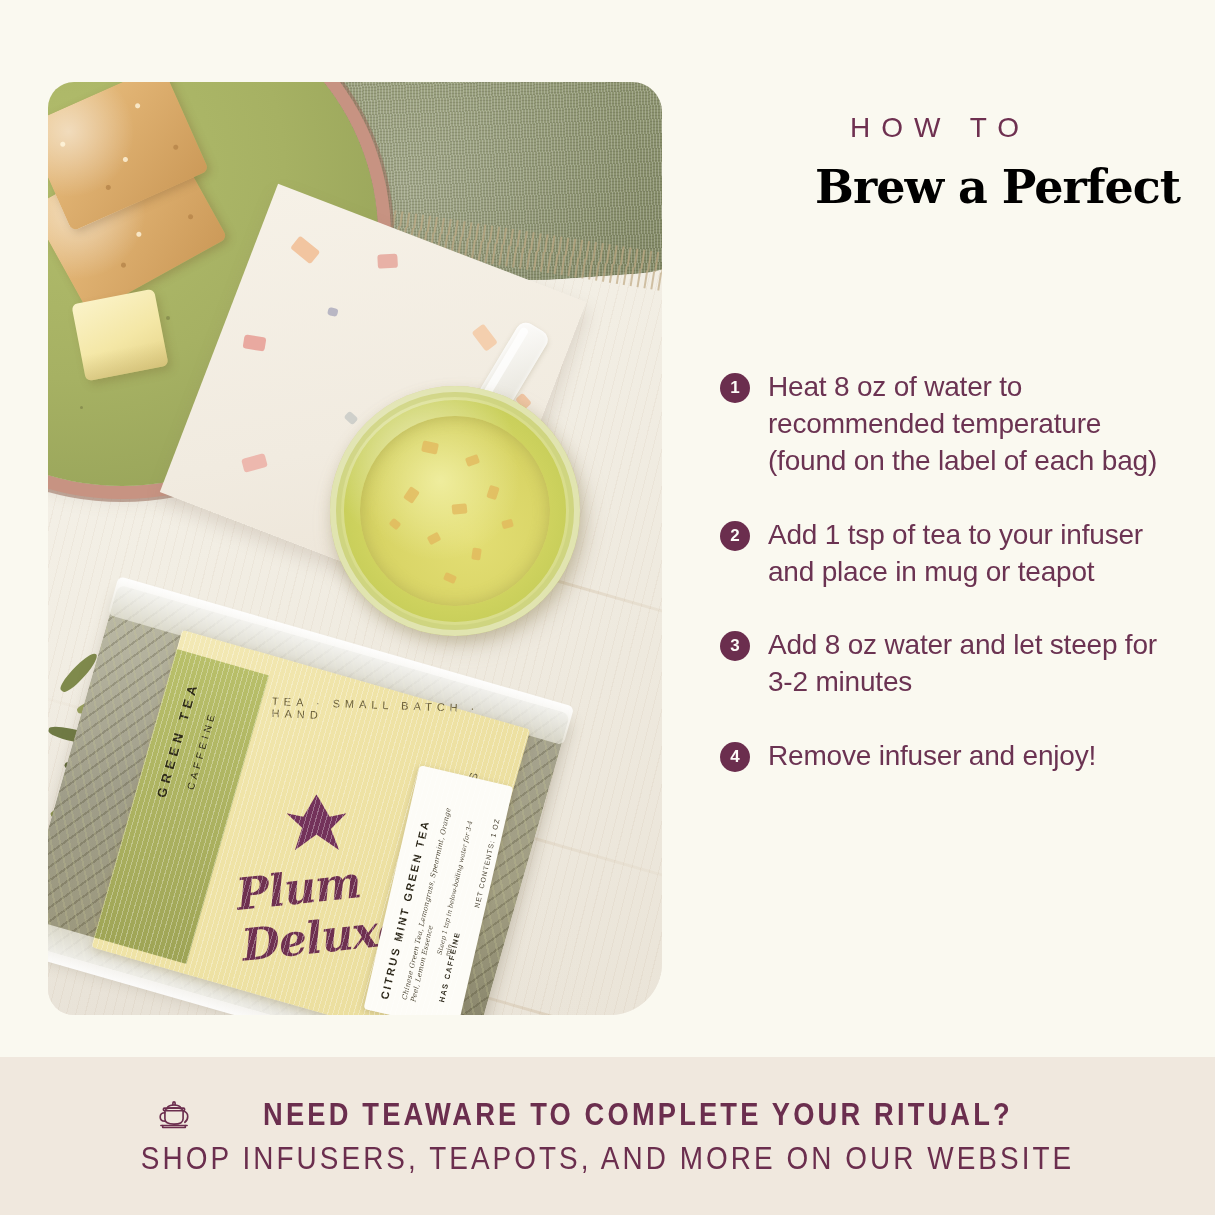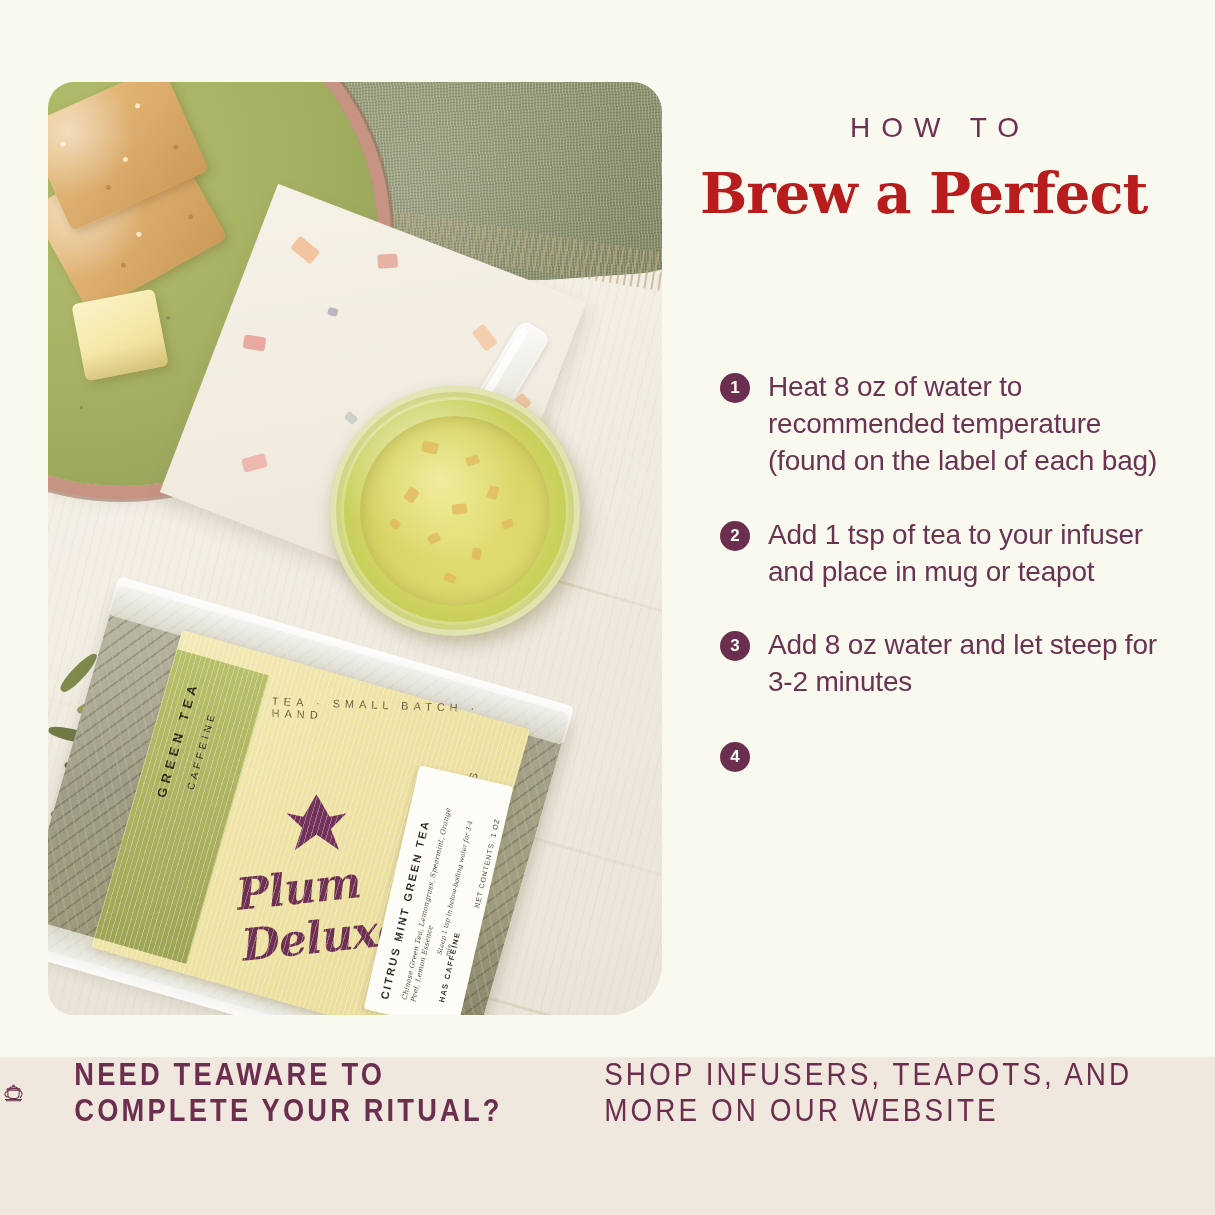--- a/index.html
+++ b/index.html
@@ -273,44 +273,44 @@
   .content{
     position:absolute; left:700px; top:0; width:500px; height:1057px;
   }
   .eyebrow{
     position:absolute; left:0; top:112px; width:480px;
     text-align:center; font-size:28px; font-weight:300;
     letter-spacing:11px; color:#6e3050;
   }
   .headline{
     position:absolute; left:0; top:162px; width:480px;
-    text-align:left;
+    text-align:right;
     font-family:"DejaVu Serif", serif; font-weight:700;
-    font-size:56px; line-height:1.12; color:#b91c1c;
+    font-size:46px; line-height:1.12; color:#000000;
     letter-spacing:-1px;
   }
   .steps{ position:absolute; left:20px; top:368px; width:465px; }
   .step{ display:flex; gap:18px; margin-bottom:36px; }
   .badge{
     flex:0 0 auto; width:30px; height:30px; border-radius:50%;
     background:#6b2e4e; color:#fdfcf8;
     font-size:17px; font-weight:700;
     display:flex; align-items:center; justify-content:center;
     margin-top:5px;
   }
   .step-text{
     font-size:28px; line-height:1.33; color:#6b3352;
     font-weight:400; letter-spacing:-.2px;
   }
 
   
   .footer{
     position:absolute; left:0; top:1057px; width:1215px; height:158px;
     background:#f0e8de;
-    display:flex; flex-direction:row; align-items:flex-start;
+    display:flex; flex-direction:column; align-items:center;
     justify-content:center; gap:6px;
   }
   .footer-line1{
     display:flex; align-items:center; gap:16px;
   }
   .footer-1-text{
     font-size:31px; font-weight:700; letter-spacing:3.6px; color:#6b2e4e;
     transform:scaleX(.88); transform-origin:center;
   }
   .footer-2-text{
@@ -426,20 +426,21 @@
       <div class="step">
         <div class="badge">2</div>
         <div class="step-text">Add 1 tsp of tea to your infuser and place in mug or teapot</div>
       </div>
       <div class="step">
         <div class="badge">3</div>
         <div class="step-text">Add 8 oz water and let steep for 3-2 minutes</div>
       </div>
       <div class="step">
         <div class="badge">4</div>
+        <div class="step-text">Remove infuser and enjoy!</div>
       </div>
     </div>
   </div>
 
   <div class="footer">
     <div class="footer-line1">
       <svg class="teapot-icon" viewBox="0 0 48 44">
         <g fill="none" stroke="#6b2e4e" stroke-width="1.8" stroke-linecap="round" stroke-linejoin="round">
           <path d="M14 18 q0 -4 10 -4 q10 0 10 4 v8 q0 6 -10 6 q-10 0 -10 -6 z"></path>
           <path d="M13.5 14.5 h21 q1.2 0 1.2 1.4 q0 1.4 -1.2 1.4 h-21 q-1.2 0 -1.2 -1.4 q0 -1.4 1.2 -1.4 z"></path>

